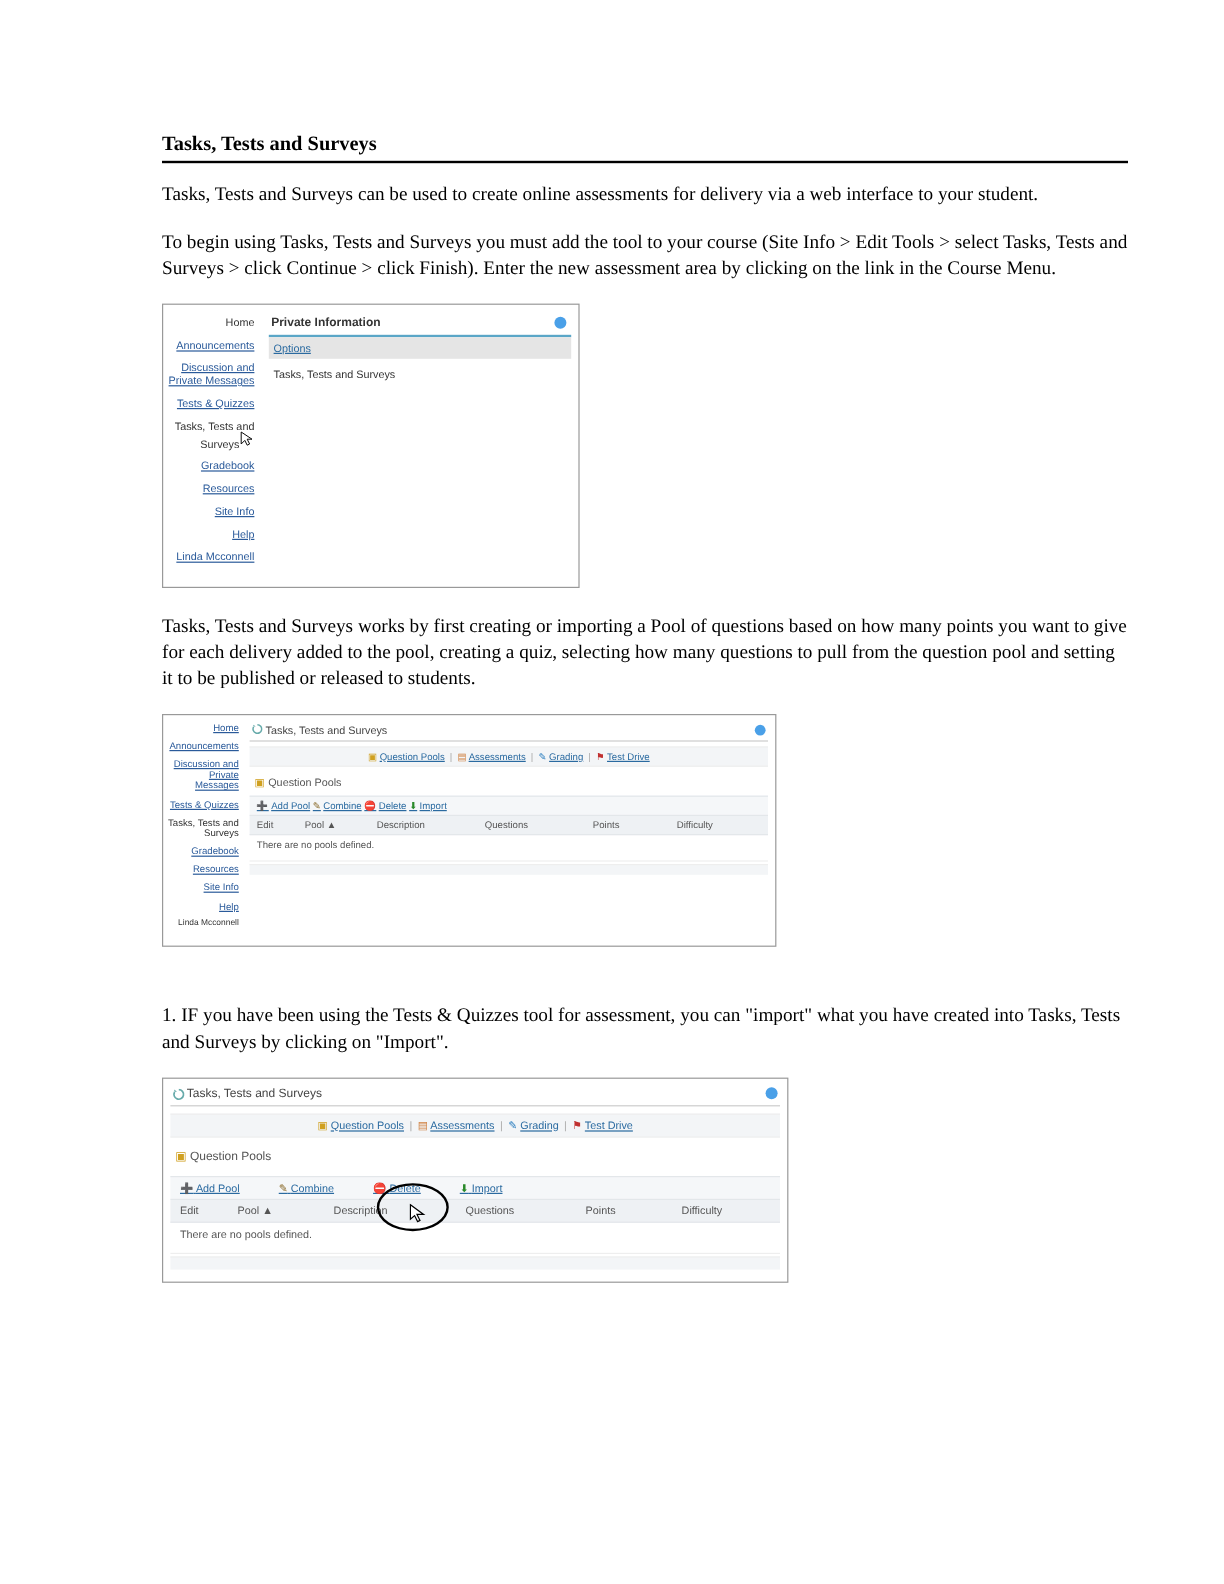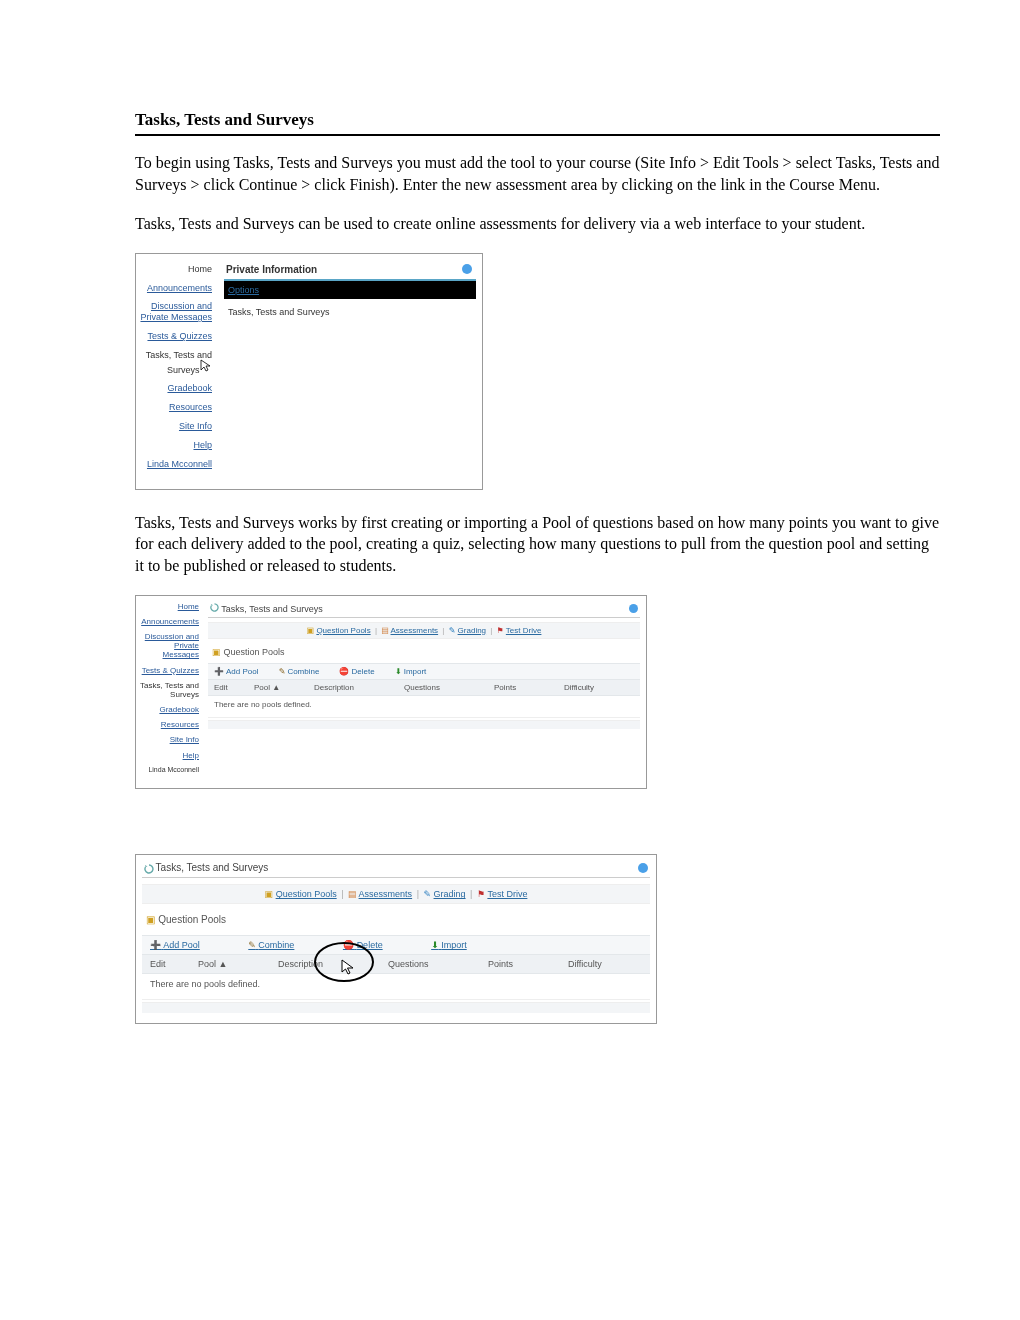--- a/index.html
+++ b/index.html
@@ -78,21 +78,21 @@
     font-weight: bold;
     color:#333;
     display:flex;
     justify-content: space-between;
     align-items:center;
   }
   .fig1 .help-icon {
     width:10px; height:10px; border-radius:50%; background:#4aa0e8; display:inline-block;
   }
   .fig1 .options-row {
-    background: #000000;
+    background: #e5e5e5;
     padding: 4px 4px;
     font-size: 9px;
   }
   .fig1 .options-row a {
     color:#2a6aa0; text-decoration:underline;
   }
   .fig1 .site-area {
     padding: 8px 4px;
     font-size: 9px;
     color:#333;
@@ -144,21 +144,21 @@
   .m2-navstrip .sep { color:#aaa; margin:0 2px; }
   .qp-head {
     font-size:9px; color:#555; padding:2px 0 6px 4px;
   }
   .qp-head .qp-ico { color:#d0a020; margin-right:3px;}
   .m2-actions {
     background:#f5f7f9; border-top:1px solid #e3e7ea; border-bottom:1px solid #e3e7ea;
     padding:3px 6px; font-size:8px;
     margin:0 0 0 0;
   }
-  .m2-actions a { color:#2a6aa0; margin-right:18px;}
+  .m2-actions a { color:#2a6aa0; text-decoration:underline; }
   .m2-actions .ico-add{color:#2a8a2a;margin-right:2px;}
   .m2-actions .ico-comb{color:#8a6a2a;margin-right:2px;}
   .m2-actions .ico-del{color:#c03030;margin-right:2px;}
   .m2-actions .ico-imp{color:#2a8a2a;margin-right:2px;}
   .m2-table-head {
     display:flex; background:#eef1f4; font-size:8px; color:#555;
     padding:3px 6px; border-bottom:1px solid #e3e7ea;
   }
   .m2-table-head .c { }
   .m2-table-head .c1{width:40px;}
@@ -201,21 +201,21 @@
   }
   .f3-navstrip a { color:#2a6aa0; text-decoration:underline; }
   .f3-navstrip .sep { color:#aaa; margin:0 2px; }
   .f3-qphead {
     font-size:10px; color:#555; padding:0 0 10px 4px;
   }
   .f3-actions {
     background:#f5f7f9; border-top:1px solid #e3e7ea; border-bottom:1px solid #e3e7ea;
     padding:4px 8px; font-size:9px;
   }
-  .f3-actions a { color:#2a6aa0; text-decoration:underline; margin-right:46px;}
+  .f3-actions a { color:#2a6aa0; text-decoration:underline; margin-right:30px;}
   .f3-tablehead {
     display:flex; background:#eef1f4; font-size:9px; color:#555;
     padding:4px 8px; border-bottom:1px solid #e3e7ea;
   }
   .f3-tablehead .c1{width:48px;}
   .f3-tablehead .c2{width:80px;}
   .f3-tablehead .c3{width:110px;}
   .f3-tablehead .c4{width:100px;}
   .f3-tablehead .c5{width:80px;}
   .f3-tablehead .c6{width:70px;}
@@ -237,22 +237,22 @@
   .ico-small{display:inline-block;width:9px;height:9px;vertical-align:middle;}
 </style>
 </head>
 <body>
 
 <div class="page">
 
   <h1 class="title">Tasks, Tests and Surveys</h1>
   <hr class="title-rule">
 
+  <p class="body">Tasks, Tests and Surveys can be used to create online assessments for delivery via a web interface to your student.</p>
   <p class="body">To begin using Tasks, Tests and Surveys you must add the tool to your course (Site Info &gt; Edit Tools &gt; select Tasks, Tests and Surveys &gt; click Continue &gt; click Finish). Enter the new assessment area by clicking on the link in the Course Menu.</p>
-  <p class="body">Tasks, Tests and Surveys can be used to create online assessments for delivery via a web interface to your student.</p>
 
   <div class="fig1">
     <div class="sidebar">
       <div class="sb-item home">Home</div>
       <div class="sb-item">Announcements</div>
       <div class="sb-item">Discussion and Private Messages</div>
       <div class="sb-item">Tests &amp; Quizzes</div>
       <div class="sb-item current">
         <span>Tasks, Tests and Surveys</span>
         <span class="cursor">
@@ -331,20 +331,21 @@
         <div class="c c5">Points</div>
         <div class="c c6">Difficulty</div>
       </div>
       <div class="m2-empty">There are no pools defined.</div>
       <div class="m2-footbar"></div>
     </div>
   </div>
 
   <p class="body">
     <br>
+    <span> 1. IF you have been using the Tests &amp; Quizzes tool for assessment, you can "import" what you have created into Tasks, Tests and Surveys by clicking on "Import".</span>
   </p>
 
   <div class="fig3">
     <div class="f3-titlebar">
       <span>
         <span class="ico-small"><svg width="10" height="10" viewBox="0 0 10 10">
               <path d="M5 1 A4 4 0 1 1 1.5 3" fill="none" stroke="#6aa" stroke-width="1.4"></path>
               <path d="M1 1 L1.5 3 L3.5 2.5 Z" fill="#6aa"></path>
             </svg></span>
         <span>Tasks, Tests and Surveys</span>

